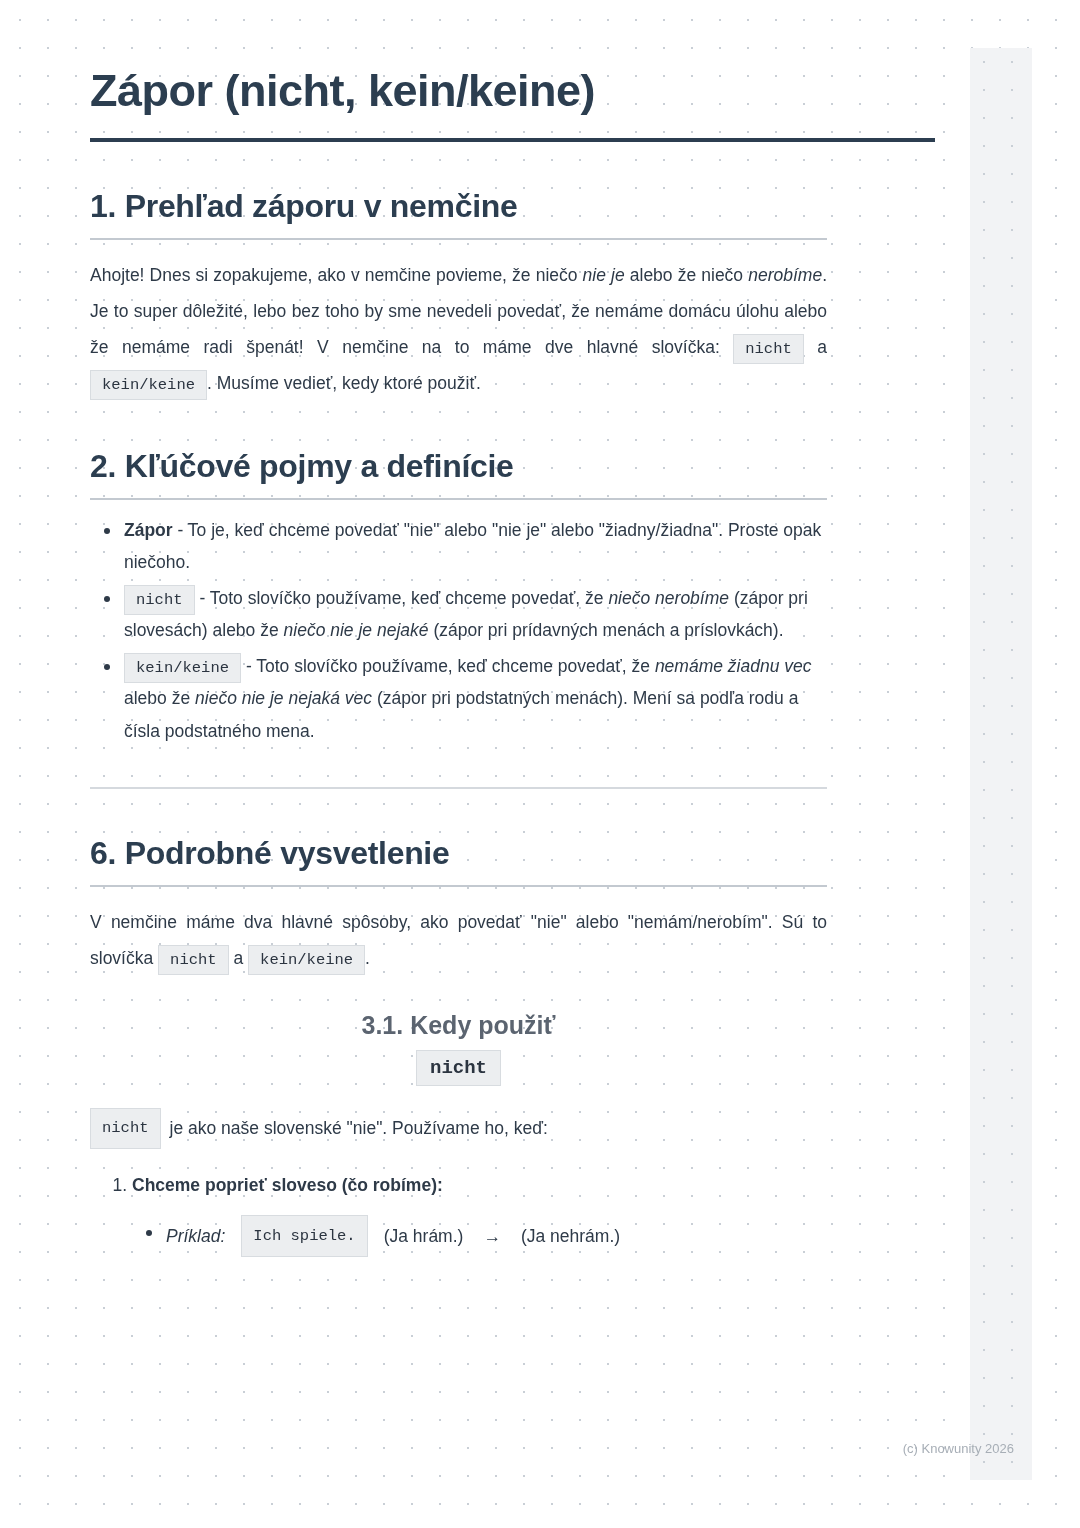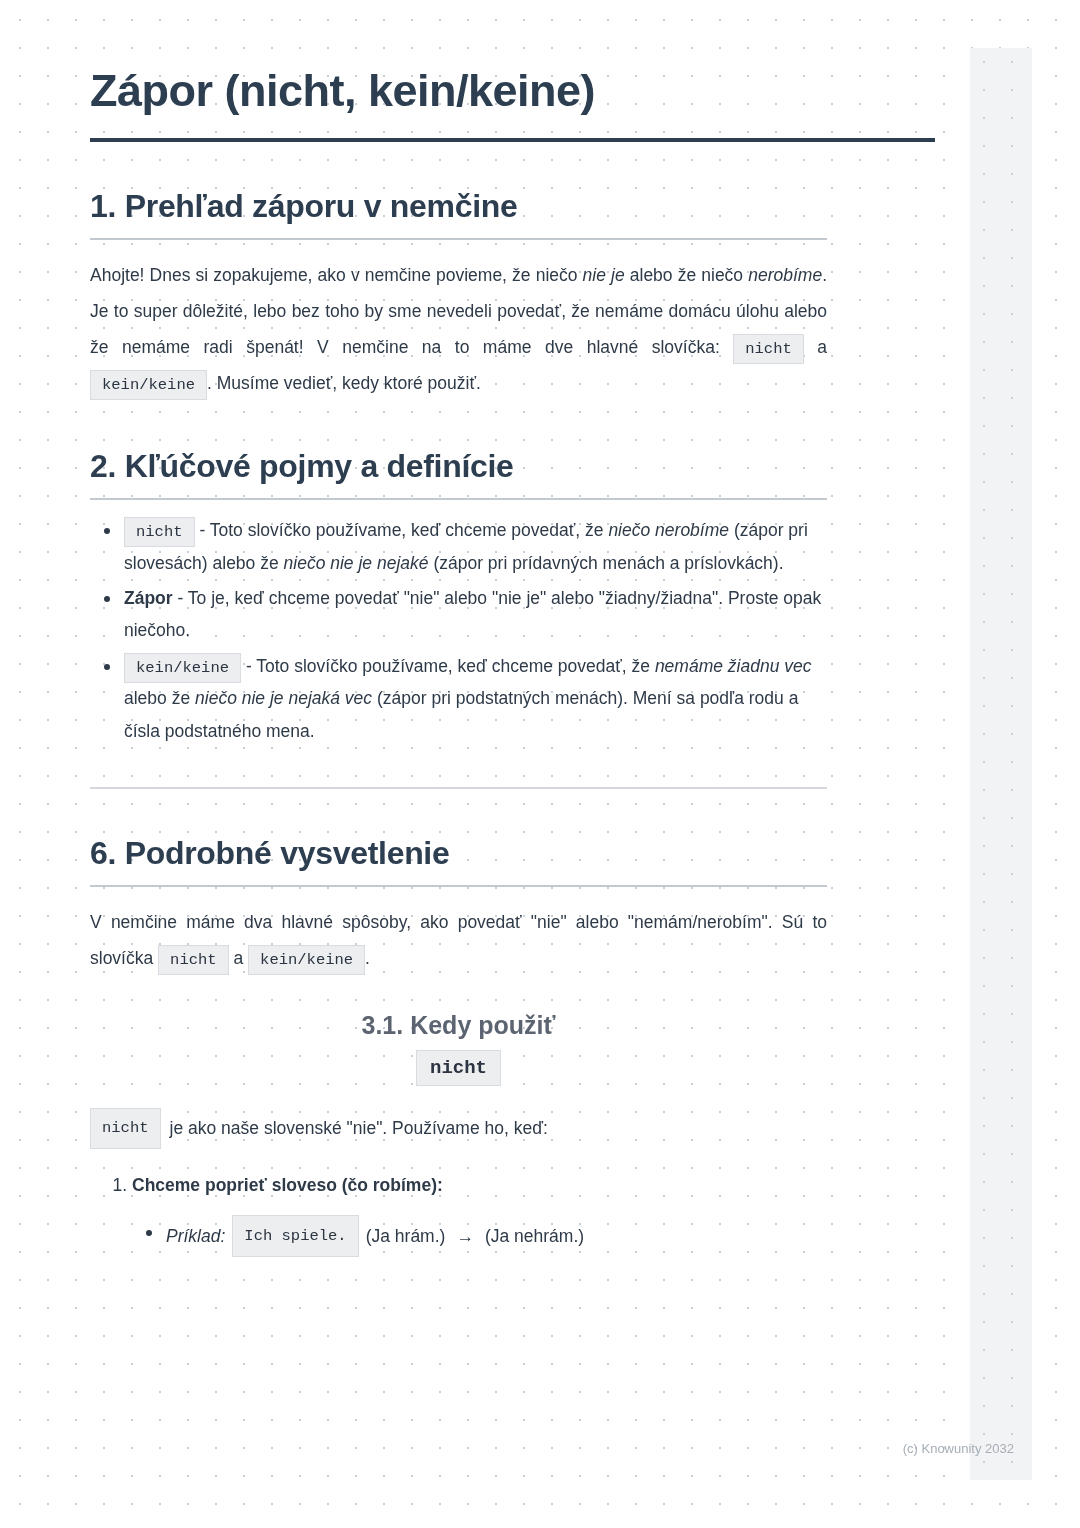--- a/index.html
+++ b/index.html
@@ -182,21 +182,21 @@
   .arrow { padding: 0 4px; }
 
   .footer-note {
     position: absolute;
     right: 66px;
     bottom: 72px;
     font-size: 13px;
     color: #a7aeb6;
   }
 
-  .inline-wrap { display: inline-flex; align-items: center; gap: 7px; vertical-align: middle; }
+  .inline-wrap { display: inline-flex; align-items: center; gap: 16px; vertical-align: middle; }
 </style>
 </head>
 <body>
 
 <div class="page">
 
   <div class="right-strip"></div>
 
   <div class="content">
 
@@ -205,22 +205,22 @@
 
     <h2 class="sec">1. Prehľad záporu v nemčine</h2>
     <div class="sec-rule"></div>
 
     <p class="body"><span>Ahojte! Dnes si zopakujeme, ako v nemčine povieme, že niečo </span><em>nie je</em><span> alebo že niečo </span><em>nerobíme</em><span>. Je to super dôležité, lebo bez toho by sme nevedeli povedať, že nemáme domácu úlohu alebo že nemáme radi špenát! V nemčine na to máme dve hlavné slovíčka: </span><code class="inline">nicht</code><span> <span>a</span> </span><code class="inline">kein/keine</code><span>. Musíme vedieť, kedy ktoré použiť.</span></p>
 
     <h2 class="sec">2. Kľúčové pojmy a definície</h2>
     <div class="sec-rule"></div>
 
     <ul class="bullets">
+      <li><strong>Zápor</strong><span> - To je, keď chceme povedať "nie" alebo "nie je" alebo "žiadny/žiadna". Proste opak niečoho.</span></li>
       <li><code class="inline">nicht</code><span> - Toto slovíčko používame, keď chceme povedať, že </span><em>niečo nerobíme</em><span> (zápor pri slovesách) alebo že </span><em>niečo nie je nejaké</em><span> (zápor pri prídavných menách a príslovkách).</span></li>
-      <li><strong>Zápor</strong><span> - To je, keď chceme povedať "nie" alebo "nie je" alebo "žiadny/žiadna". Proste opak niečoho.</span></li>
       <li><code class="inline">kein/keine</code><span> - Toto slovíčko používame, keď chceme povedať, že </span><em>nemáme žiadnu vec</em><span> alebo že </span><em>niečo nie je nejaká vec</em><span> (zápor pri podstatných menách). Mení sa podľa rodu a čísla podstatného mena.</span></li>
     </ul>
 
     <div class="hr-soft"></div>
 
     <h2 class="sec">6. Podrobné vysvetlenie</h2>
     <div class="sec-rule"></div>
 
     <p class="body"><span>V nemčine máme dva hlavné spôsoby, ako povedať "nie" alebo "nemám/nerobím". Sú to slovíčka </span><code class="inline">nicht</code><span> <span>a</span> </span><code class="inline">kein/keine</code><span>.</span></p>
 
@@ -244,15 +244,15 @@
                 <span>(Ja hrám.)</span>
                 <span class="arrow">→</span>
                 <span>(Ja nehrám.)</span>
               </span></li>
         </ul>
       </li>
     </ol>
 
   </div>
 
-  <div class="footer-note">(c) Knowunity 2032</div>
+  <div class="footer-note">(c) Knowunity 2026</div>
 
 </div>
 
 </body></html>

